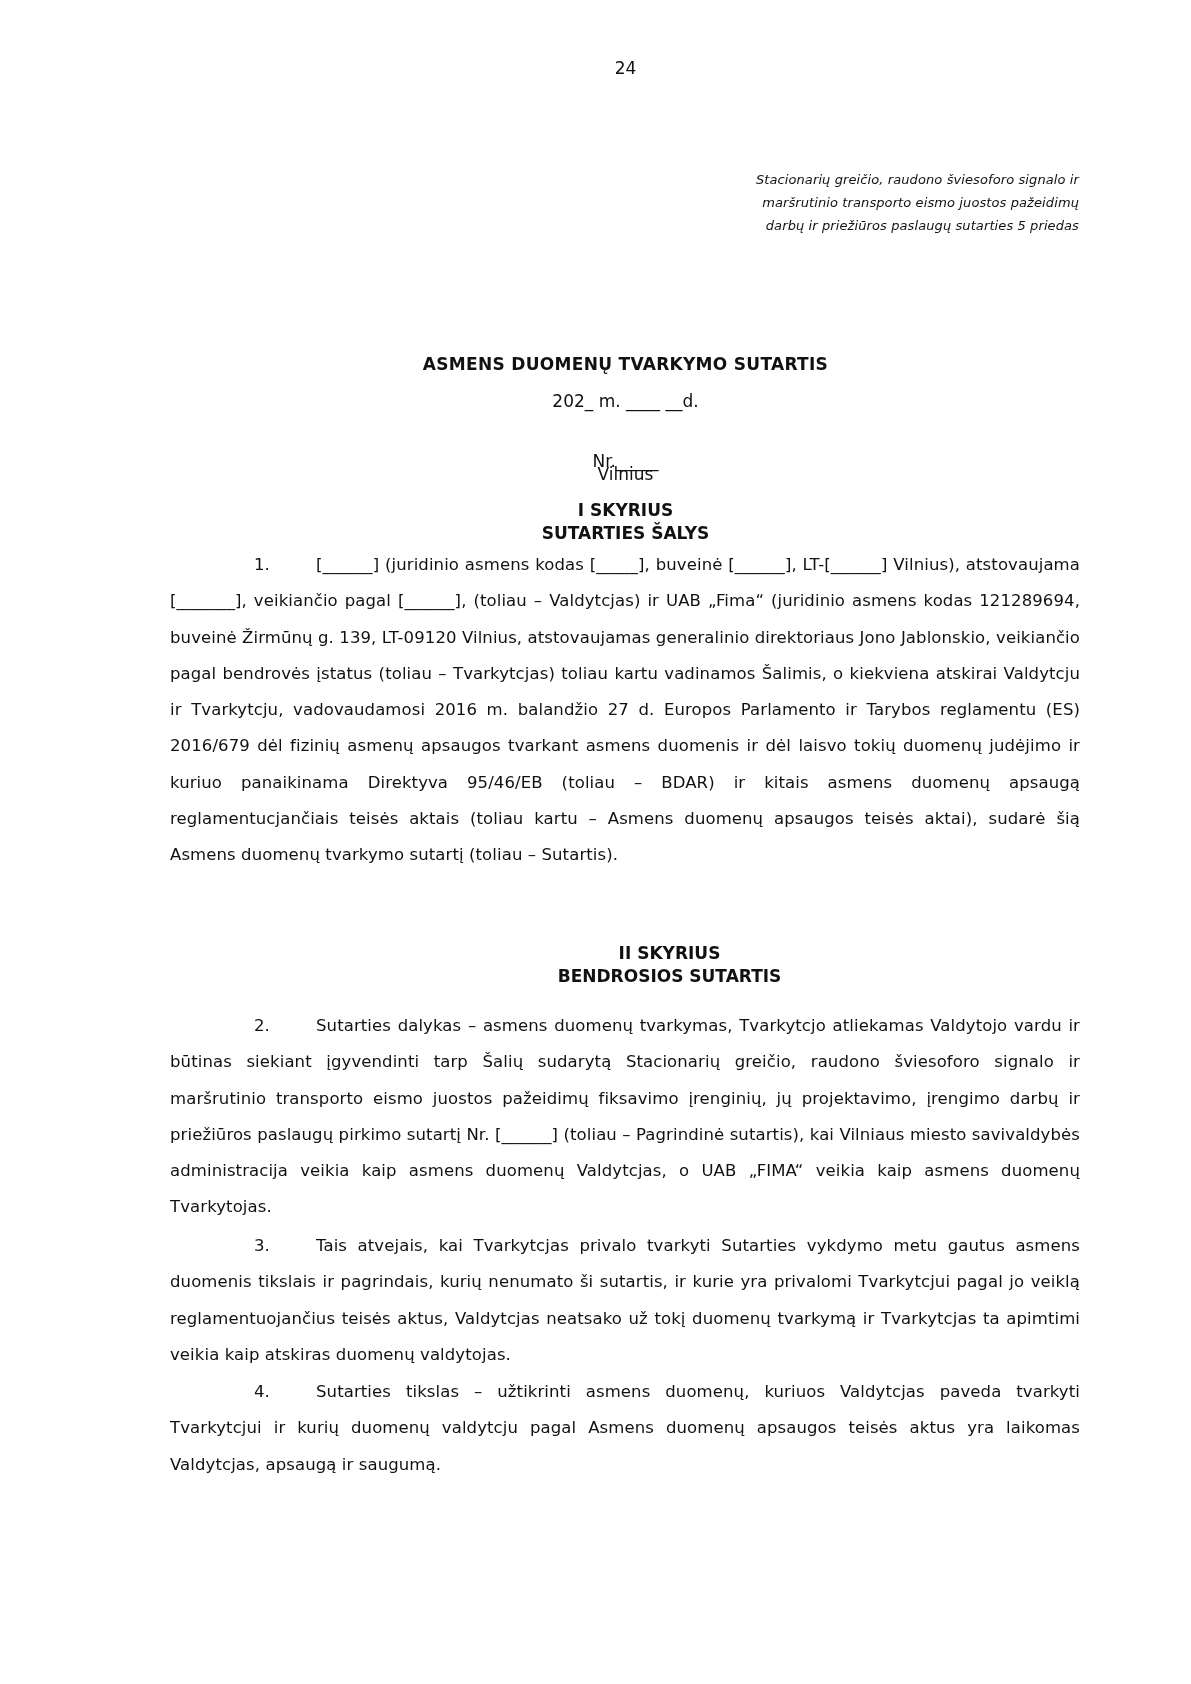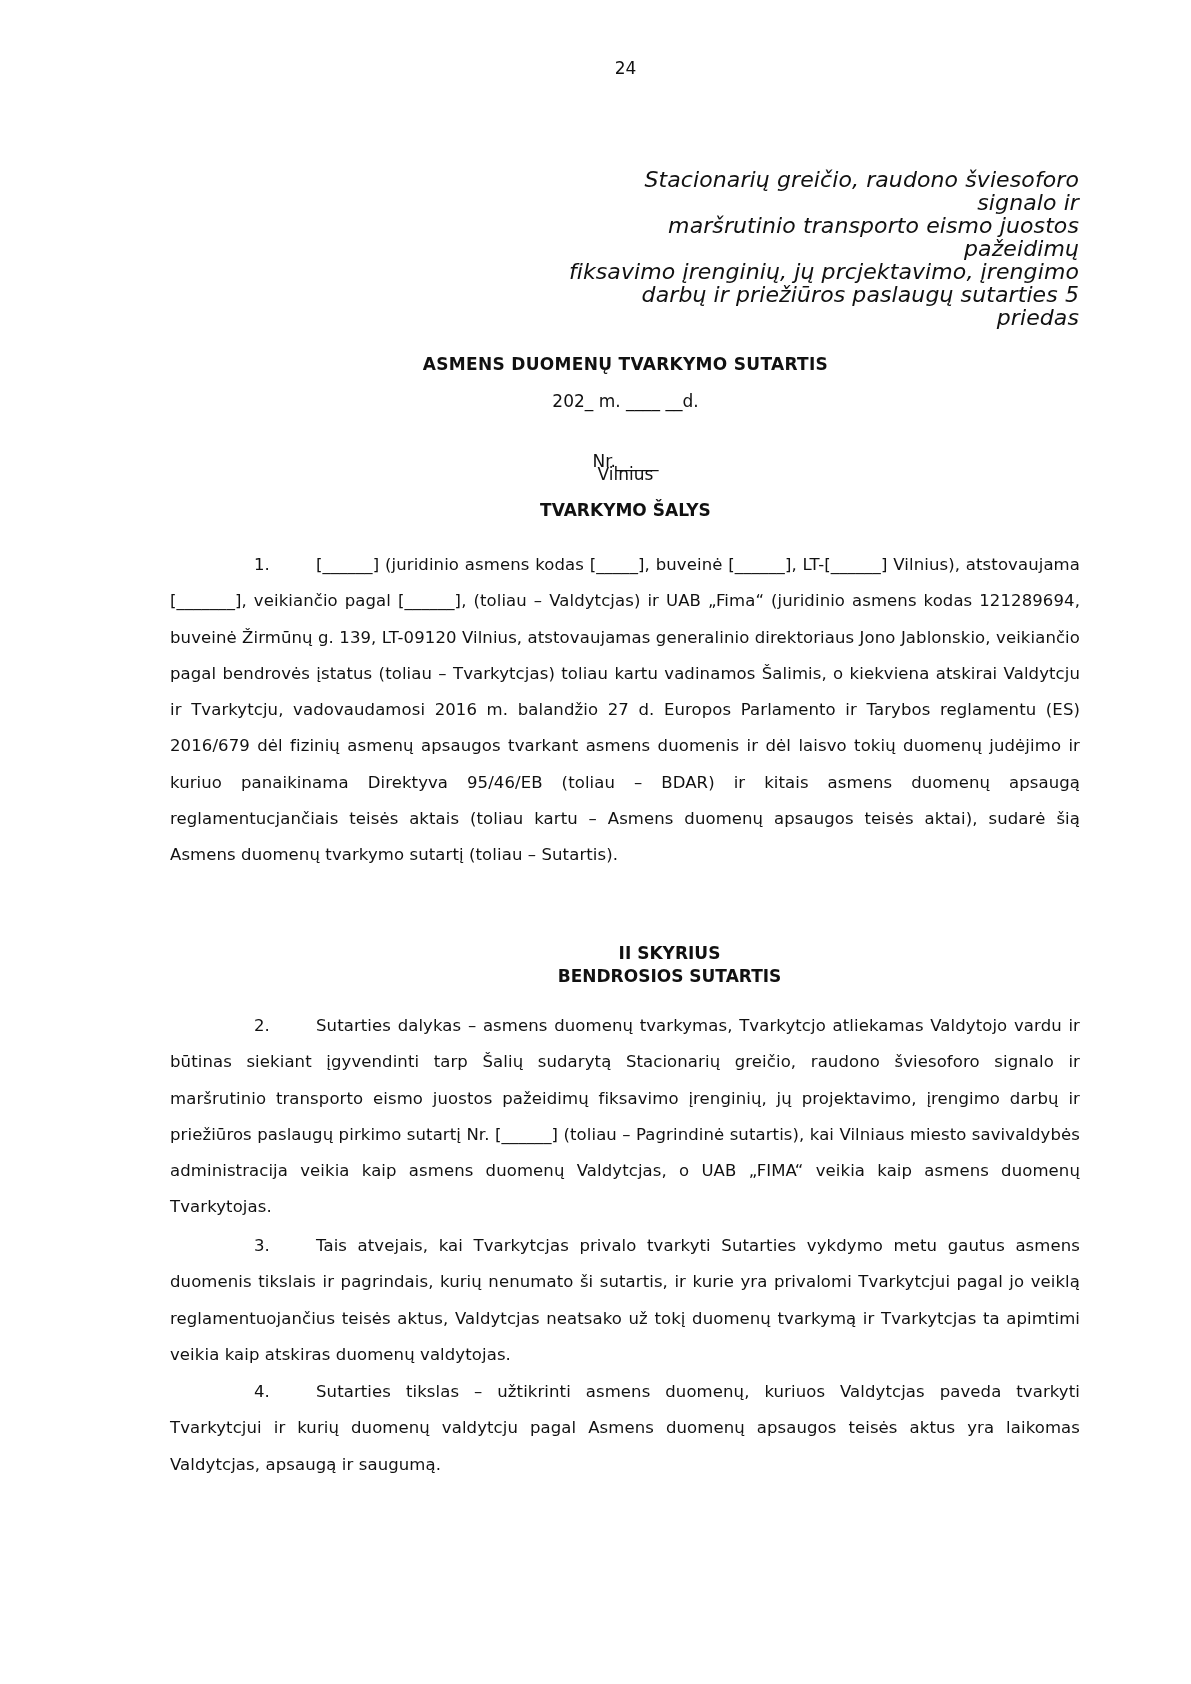--- a/index.html
+++ b/index.html
@@ -1,21 +1,21 @@
 <!DOCTYPE html>
 <html><head>
 <meta charset="utf-8">
 <style>
   html, body { margin: 0; padding: 0; background: #ffffff; }
   body { width: 1191px; height: 1684px; position: relative; overflow: hidden;
          font-family: "DejaVu Sans", "Liberation Sans", sans-serif; color: #111111; }
   .page-number { position: absolute; top: 58px; left: 0; width: 1191px; text-align: center;
                  font-size: 17px; padding-left: 60px; box-sizing: border-box; }
   .annex { position: absolute; top: 168px; right: 112px; width: 520px; text-align: right;
-           font-style: italic; font-size: 22px; line-height: 23px; letter-spacing: 0.1px; }
+           font-style: italic; font-size: 13px; line-height: 23px; letter-spacing: 0.1px; }
   .center { position: absolute; left: 0; width: 1191px; text-align: center; padding-left: 60px; box-sizing: border-box; }
   .title { top: 354px; font-weight: bold; font-size: 17px; letter-spacing: 0.3px; }
   .date { top: 391px; font-size: 17px; }
   .nr { top: 427px; font-size: 17px; margin-top: 24px; }
   .city { top: 464px; font-size: 17px; }
   .ch1 { top: 499px; font-weight: bold; font-size: 17px; line-height: 23px; }
   .ch2 { top: 942px; font-weight: bold; font-size: 17px; line-height: 23px; margin-left: 44px; }
   .body-text { position: absolute; left: 170px; width: 910px; font-size: 16.5px; line-height: 36.3px;
                text-align: justify; letter-spacing: 0.1px; }
   .p1 { top: 547px; }
@@ -26,31 +26,31 @@
   .num { display: inline-block; width: 62px; text-indent: 0; }
 </style>
 </head>
 <body>
 
 <div class="page-number">24</div>
 
 <div class="annex">
   <div>Stacionarių greičio, raudono šviesoforo signalo ir</div>
   <div>maršrutinio transporto eismo juostos pažeidimų</div>
-  <div>fiksavimo įrenginių, jų prcjektavimo, įrengimo</div>
   <div>darbų ir priežiūros paslaugų sutarties 5 priedas</div>
 </div>
 
 <div class="center title">ASMENS DUOMENŲ TVARKYMO SUTARTIS</div>
 <div class="center date">202_ m. ____ __d.</div>
 <div class="center nr">Nr._____</div>
 <div class="center city">Vilnius</div>
 
 <div class="center ch1">
-  <div>TVARKYMO ŠALYS</div>
+  <div>I SKYRIUS</div>
+  <div>SUTARTIES ŠALYS</div>
 </div>
 
 <div class="body-text p1 para"><span class="num">1.</span><span>[______] (juridinio asmens kodas [_____], buveinė [______], LT-[______] Vilnius), atstovaujama [_______], veikiančio pagal [______], (toliau – Valdytcjas) ir UAB „Fima“ (juridinio asmens kodas 121289694,  buveinė Žirmūnų g. 139, LT-09120 Vilnius, atstovaujamas generalinio direktoriaus Jono Jablonskio, veikiančio pagal bendrovės įstatus (toliau – Tvarkytcjas) toliau kartu vadinamos Šalimis, o kiekviena atskirai Valdytcju ir Tvarkytcju, vadovaudamosi  2016 m. balandžio 27 d. Europos Parlamento ir Tarybos reglamentu (ES) 2016/679 dėl fizinių asmenų apsaugos tvarkant asmens duomenis ir dėl laisvo tokių duomenų judėjimo ir kuriuo panaikinama Direktyva 95/46/EB (toliau – BDAR) ir kitais asmens duomenų apsaugą reglamentucjančiais teisės aktais (toliau kartu – Asmens duomenų apsaugos teisės aktai), sudarė šią Asmens duomenų tvarkymo sutartį (toliau – Sutartis).</span></div>
 
 <div class="center ch2">
   <div>II SKYRIUS</div>
   <div>BENDROSIOS SUTARTIS</div>
 </div>
 
 <div class="body-text p2 para"><span class="num">2.</span><span>Sutarties dalykas – asmens duomenų tvarkymas, Tvarkytcjo atliekamas Valdytojo vardu ir būtinas siekiant įgyvendinti tarp Šalių sudarytą Stacionarių greičio, raudono šviesoforo signalo ir maršrutinio transporto eismo juostos pažeidimų fiksavimo įrenginių, jų projektavimo, įrengimo darbų ir priežiūros paslaugų pirkimo sutartį Nr. [______] (toliau – Pagrindinė sutartis), kai Vilniaus miesto savivaldybės administracija veikia kaip asmens duomenų Valdytcjas, o UAB „FIMA“ veikia kaip asmens duomenų Tvarkytojas.</span></div>

